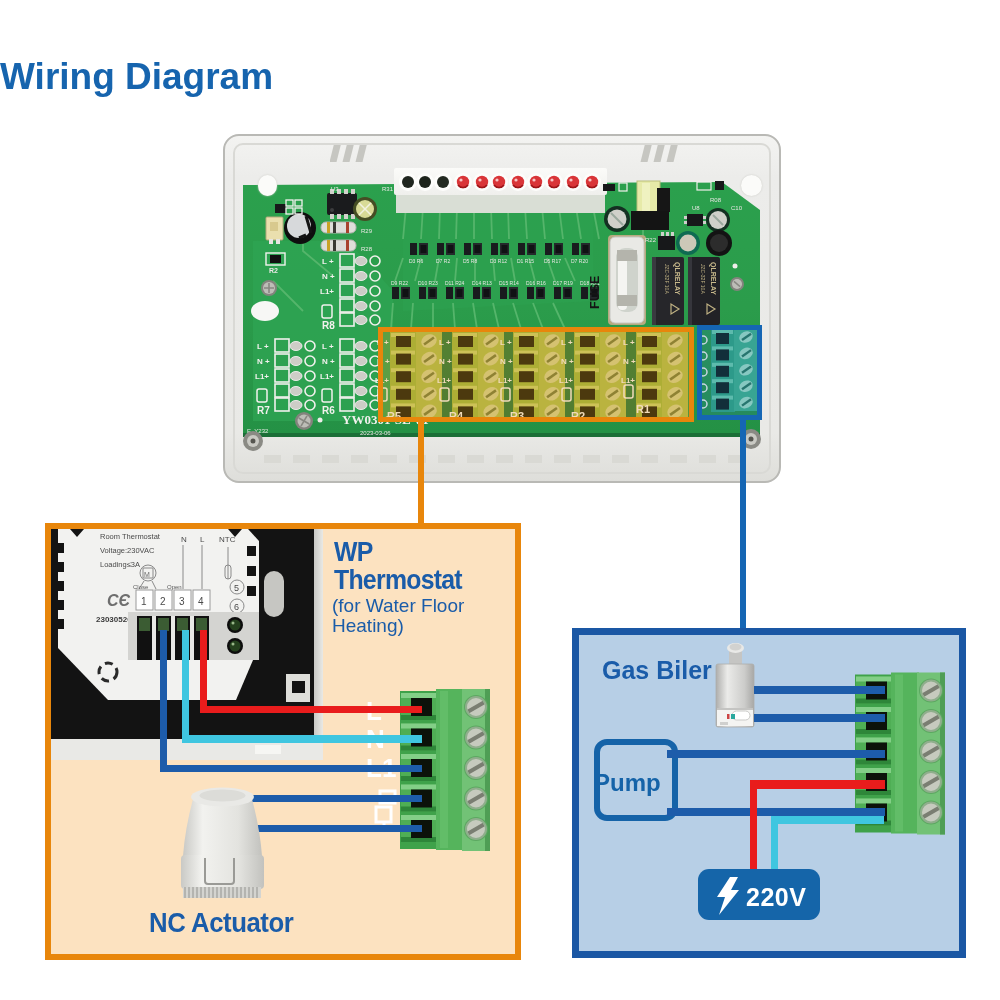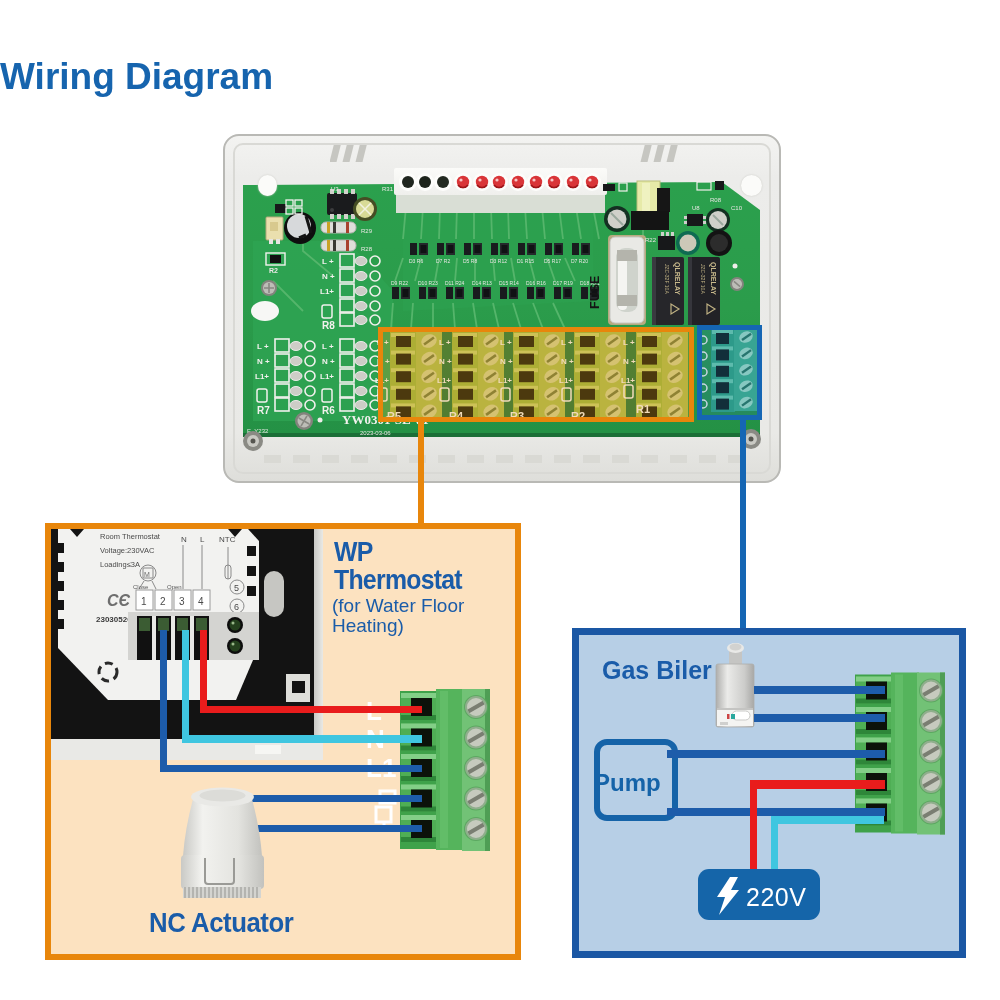--- a/index.html
+++ b/index.html
@@ -702,13 +702,13 @@
 <div class="abs" style="left:667px;top:808px;width:218px;height:8px;background:#1d5caa"></div>
 <div class="abs" style="left:771px;top:816px;width:113px;height:8px;background:#3fc6e0"></div>
 <div class="abs" style="left:771px;top:820px;width:7px;height:49px;background:#3fc6e0"></div>
 <div class="abs" style="left:750px;top:780px;width:135px;height:9px;background:#e91c1c"></div>
 <div class="abs" style="left:750px;top:780px;width:7px;height:89px;background:#e91c1c"></div>
 
 <div class="abs" style="left:698px;top:869px;width:122px;height:51px;background:#1565a9;border-radius:11px"></div>
 <svg class="abs" style="left:715px;top:877px" width="24" height="38" viewBox="0 0 24 38">
  <path d="M15,0 L23,0 L16,13 L24,13 L4,38 L10,20 L2,20 Z" fill="#fff"></path>
 </svg>
-<div class="abs" style="left:746px;top:883px;font-size:25px;font-weight:normal;color:#fff;letter-spacing:0.5px">220V</div>
+<div class="abs" style="left:746px;top:883px;font-size:25px;font-weight:bold;color:#fff;letter-spacing:0.5px">220V</div>
 
 </body></html>

